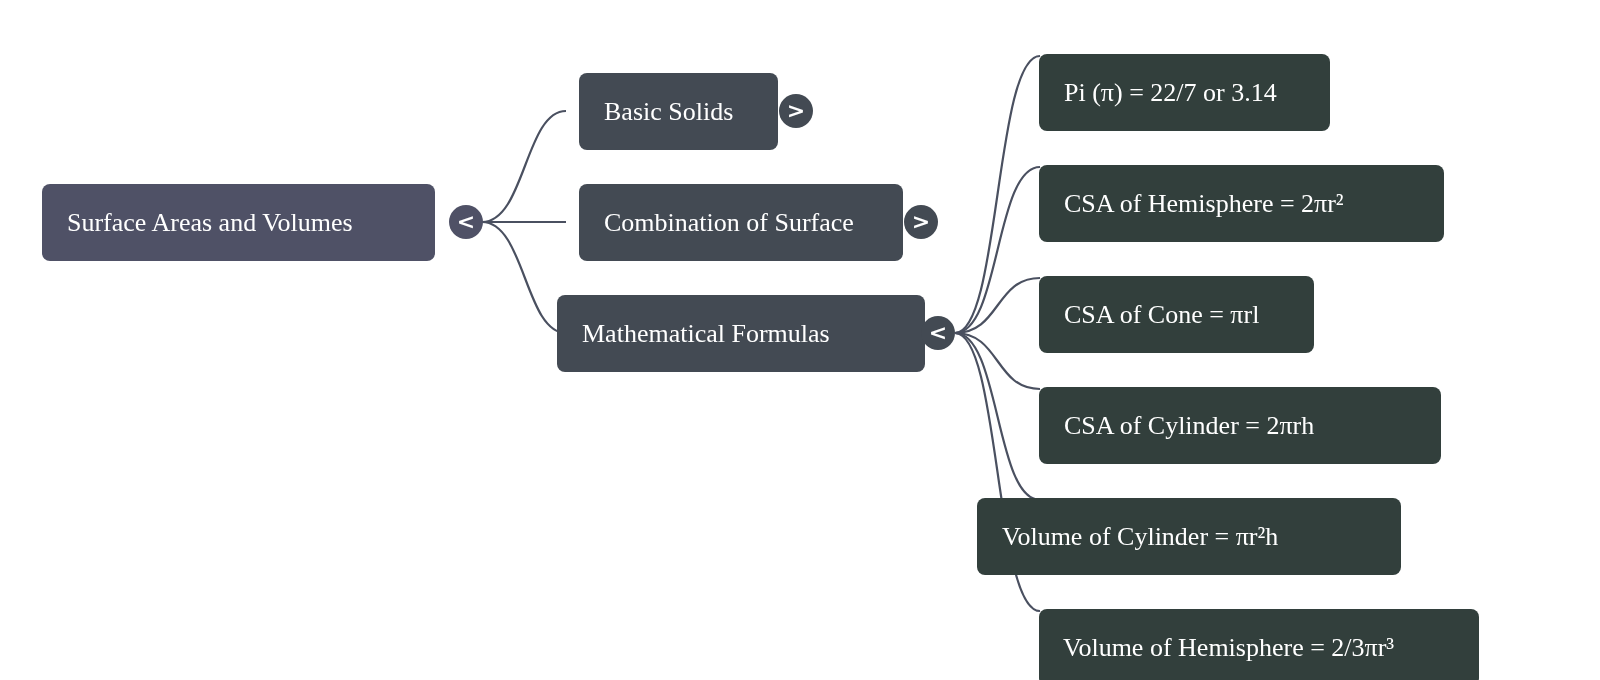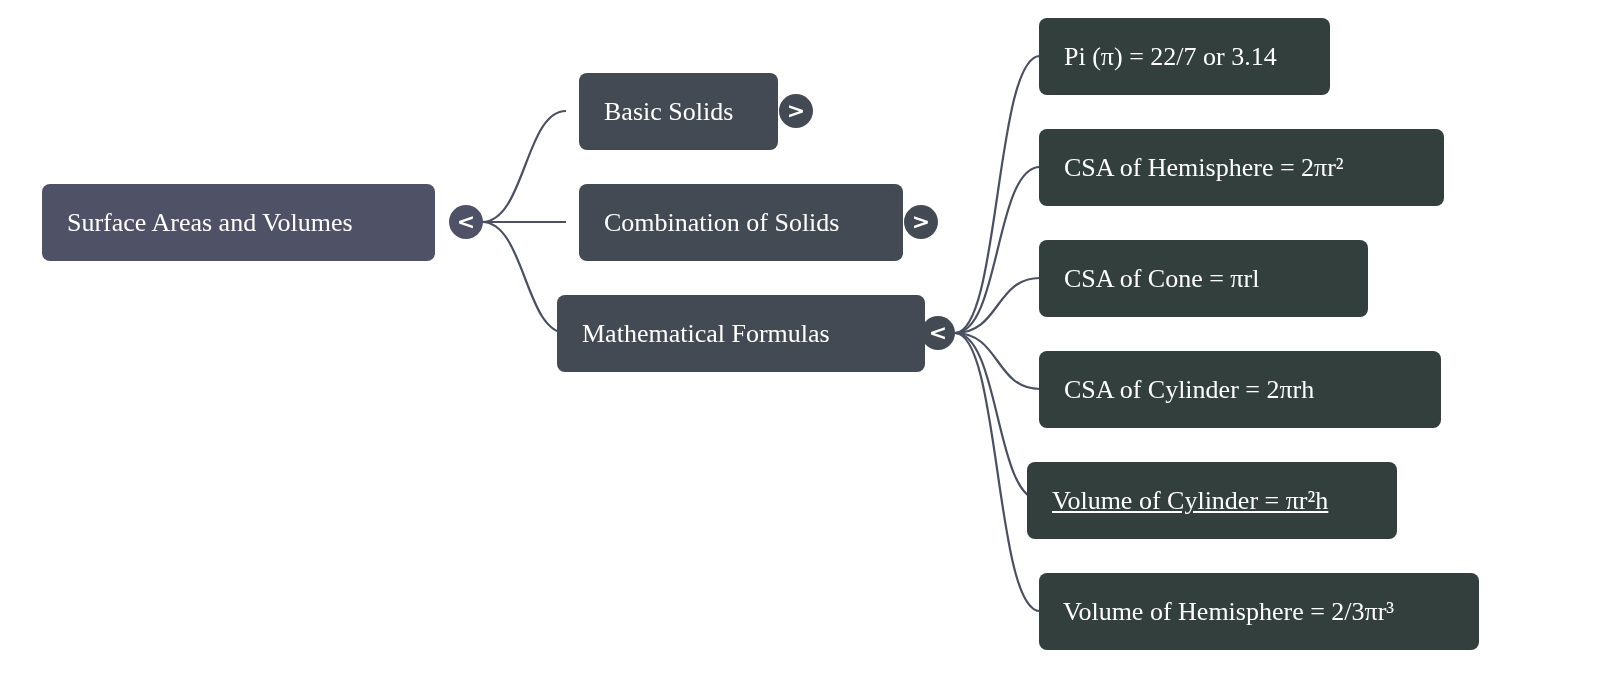--- a/index.html
+++ b/index.html
@@ -4,21 +4,21 @@
 <style>
   html, body { margin:0; padding:0; background:#ffffff; }
   body { width:1600px; height:680px; position:relative; overflow:hidden;
          font-family:"Liberation Serif", "DejaVu Serif", serif; }
   #links { position:absolute; left:0; top:0; width:1600px; height:680px; }
   .node { position:absolute; box-sizing:border-box; border-radius:8px;
           color:#ffffff; font-size:26px; display:flex; align-items:center;
           padding-left:25px; height:77px; white-space:nowrap; }
   .root { background:#4f5166; }
   .lvl1 { background:#434a53;margin-left:13px; }
-  .lvl2 { background:#323f3c; }
+  .lvl2 { background:#323f3c;margin-top:36px; }
   .toggle { position:absolute; width:34px; height:34px; border-radius:50%;
             color:#fff; display:flex; align-items:center; justify-content:center;
             font-family:"DejaVu Sans", sans-serif; font-size:22px; font-weight:bold;
             line-height:1; cursor:pointer; }
   .t-root { background:#4f5166; }
   .t-lvl1 { background:#434a53; }
 </style>
 </head>
 <body>
 
@@ -42,43 +42,43 @@
 </div>
 
 <div class="node lvl1" style="left:566px; top:73px; width:199px;">
   <span>Basic Solids</span>
 </div>
 <div class="toggle t-lvl1" style="left:779px; top:94px;">
   <span>&gt;</span>
 </div>
 
 <div class="node lvl1" style="left:566px; top:184px; width:324px;">
-  <span>Combination of Solids</span>
+  <span>Combination of Surface</span>
 </div>
 <div class="toggle t-lvl1" style="left:904px; top:205px;">
   <span>&gt;</span>
 </div>
 
 <div class="node lvl1" style="left:544px; top:295px; width:368px;">
   <span>Mathematical Formulas</span>
 </div>
 <div class="toggle t-lvl1" style="left:921px; top:316px;">
   <span>&lt;</span>
 </div>
 
 <div class="node lvl2" style="left:1039px; top:18px; width:291px;">
   <span>Pi (π) = 22/7 or 3.14</span>
 </div>
 <div class="node lvl2" style="left:1039px; top:129px; width:405px;">
   <span>CSA of Hemisphere = 2πr²</span>
 </div>
-<div class="node lvl2" style="left:1039px; top:240px; width:329px;">
+<div class="node lvl2" style="left:1039px; top:240px; width:275px;">
   <span>CSA of Cone = πrl</span>
 </div>
 <div class="node lvl2" style="left:1039px; top:351px; width:402px;">
   <span>CSA of Cylinder = 2πrh</span>
 </div>
-<div class="node lvl2" style="left:1027px; top:462px; width:370px;text-decoration:underline;">
+<div class="node lvl2" style="left:977px; top:462px; width:424px;">
   <span>Volume of Cylinder = πr²h</span>
 </div>
 <div class="node lvl2" style="left:1039px; top:573px; width:440px;padding-left:24px;">
   <span>Volume of Hemisphere = 2/3πr³</span>
 </div>
 
 </body></html>

